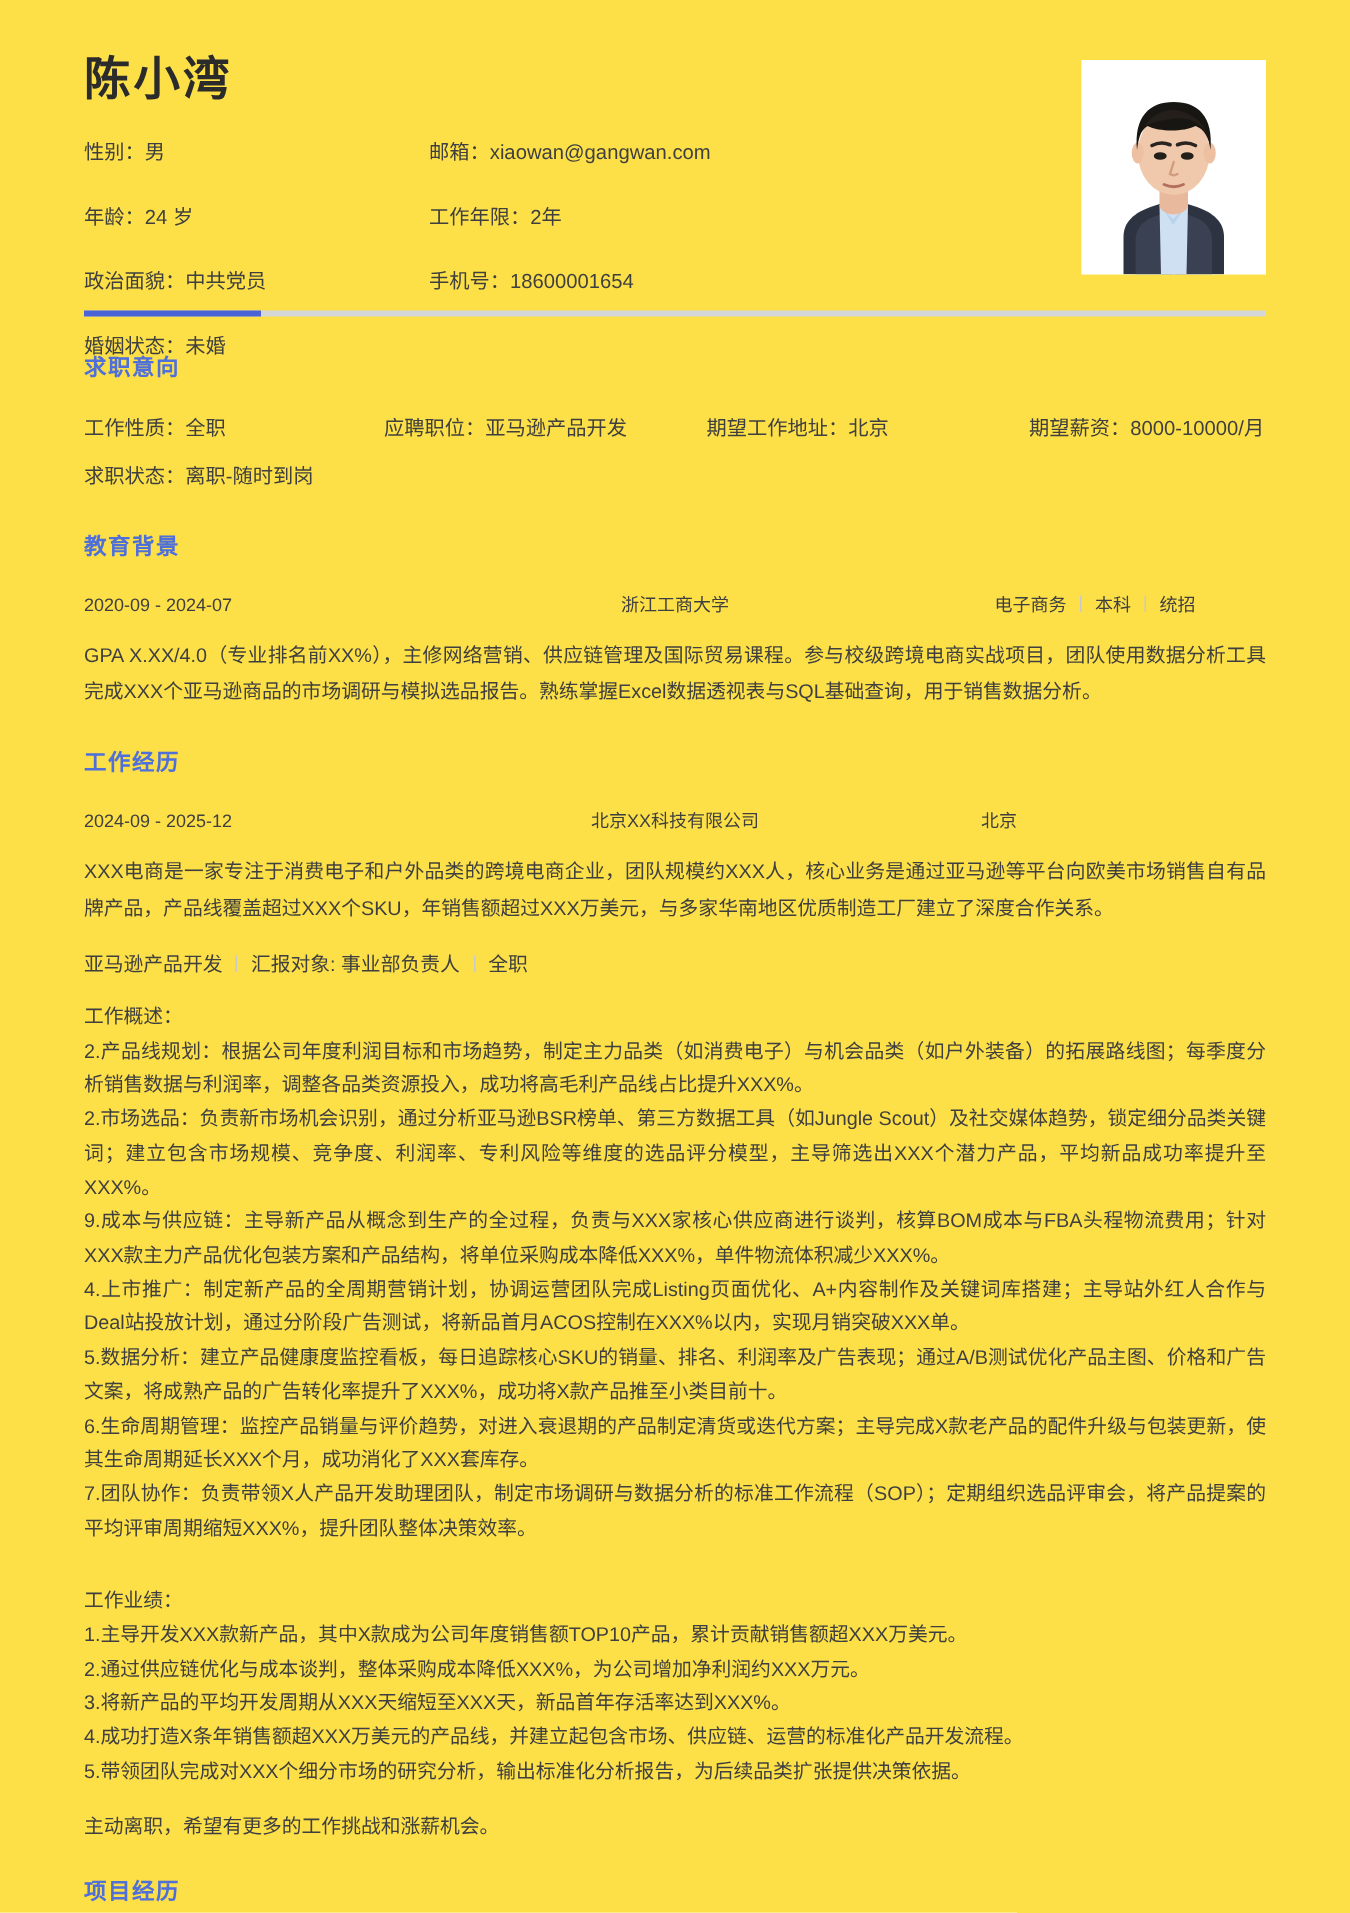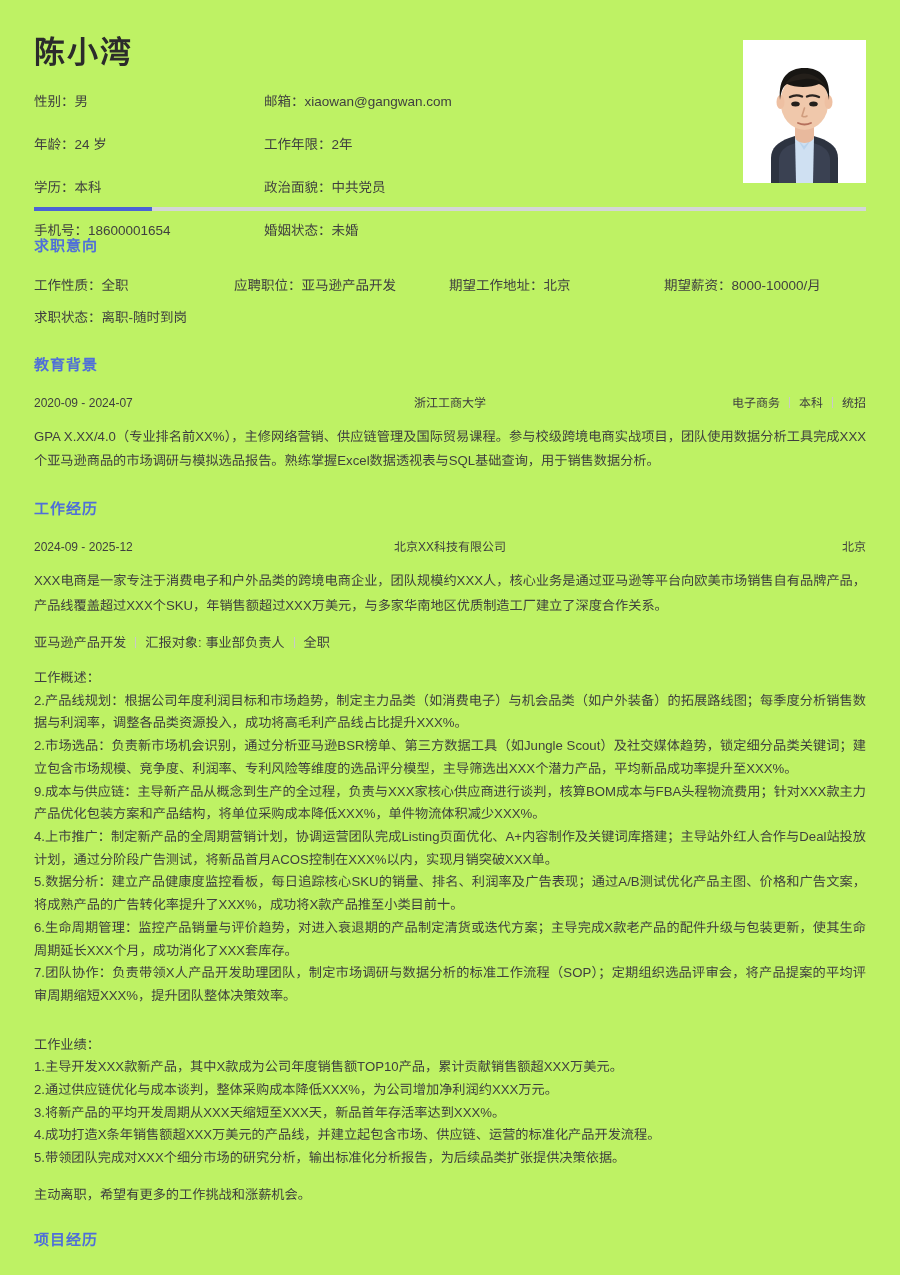--- a/index.html
+++ b/index.html
@@ -12,22 +12,22 @@
     height: 1275px;
     overflow: hidden;
     font-family: "Liberation Sans", "DejaVu Sans", sans-serif;
     color: #3b3b3b;
     -webkit-font-smoothing: antialiased;
   }
   .page {
     position: relative;
     width: 900px;
     height: 1275px;
-    background: #bef264;
-    padding: 0 34px;
+    background: #fde047;
+    padding: 0 56px;
   }
 
   
   .header {
     position: relative;
     padding-top: 36px;
     height: 185px;
   }
   .name {
     font-size: 31px;
@@ -92,21 +92,21 @@
 
   .row-3 {
     display: flex;
     align-items: baseline;
     font-size: 12px;
     color: #3f3f3f;
     line-height: 1.6;
   }
   .row-3 .c1 { width: 190px; flex: 0 0 190px; }
   .row-3 .c2 { flex: 1 1 auto; text-align: center; }
-  .row-3 .c3 { width: 190px; flex: 0 0 190px; text-align: right; }
+  .row-3 .c3 { width: 190px; flex: 0 0 190px; }
 
   .intent-row {
     display: flex;
     font-size: 13.5px;
     color: #3f3f3f;
     line-height: 1.7;
     margin-bottom: 9px;
   }
   .intent-row .cell { white-space: nowrap; }
   .intent-row .cell:nth-child(1) { width: 200px; }
@@ -158,23 +158,20 @@
         <span class="lbl">性别：</span><span class="val">男</span>
       </div>
       <div class="info-item">
         <span class="lbl">邮箱：</span><span class="val">xiaowan@gangwan.com</span>
       </div>
       <div class="info-item">
         <span class="lbl">年龄：</span><span class="val">24 岁</span>
       </div>
       <div class="info-item">
         <span class="lbl">工作年限：</span><span class="val">2年</span>
-      </div>
-      <div class="info-item">
-        <span class="lbl">学历：</span><span class="val">本科</span>
       </div>
       <div class="info-item">
         <span class="lbl">政治面貌：</span><span class="val">中共党员</span>
       </div>
       <div class="info-item">
         <span class="lbl">手机号：</span><span class="val">18600001654</span>
       </div>
       <div class="info-item">
         <span class="lbl">婚姻状态：</span><span class="val">未婚</span>
       </div>

